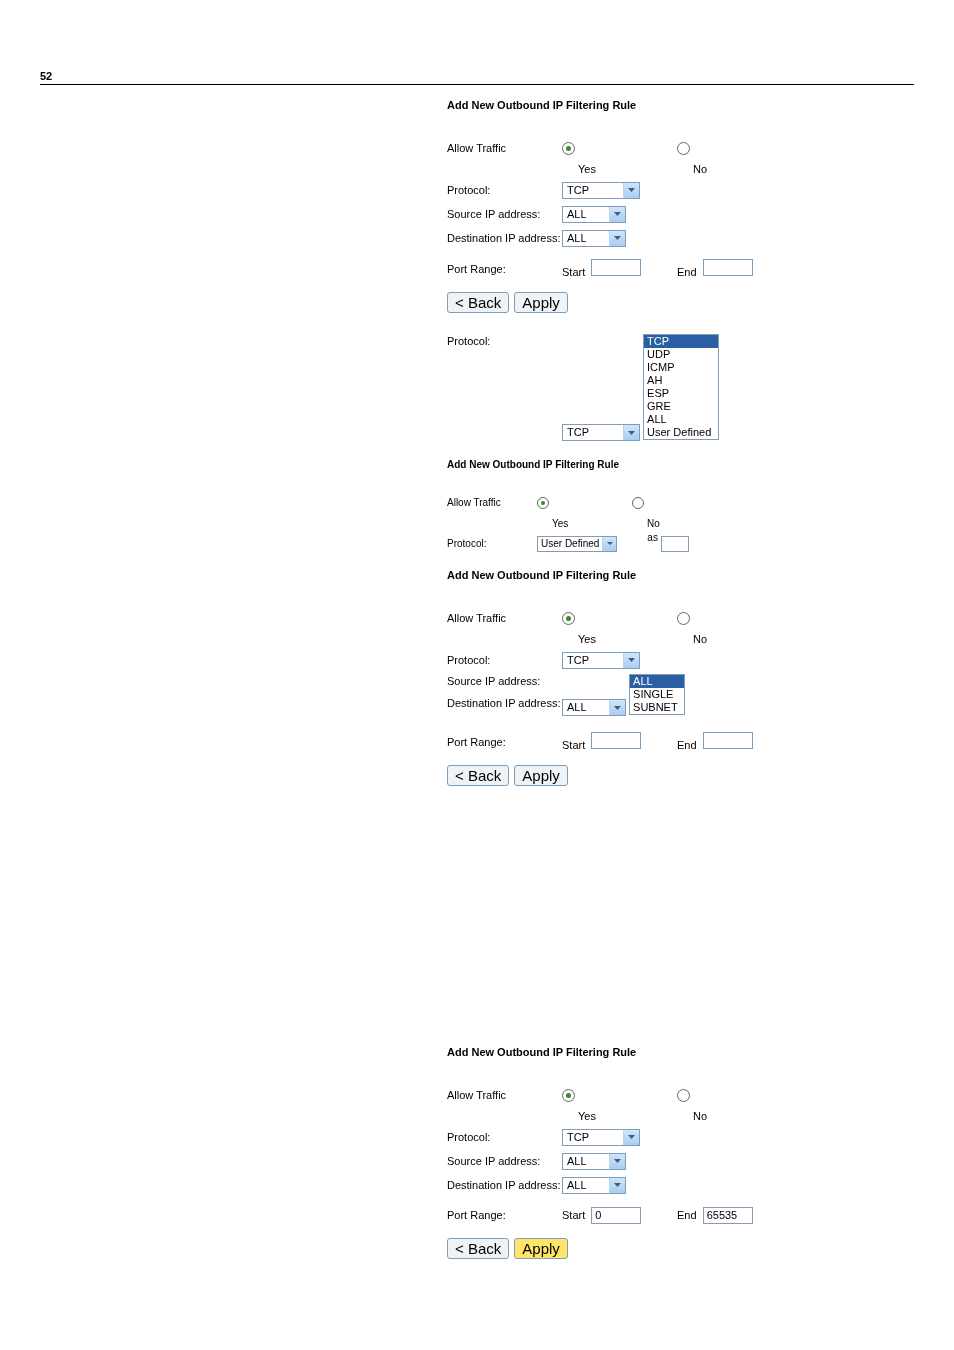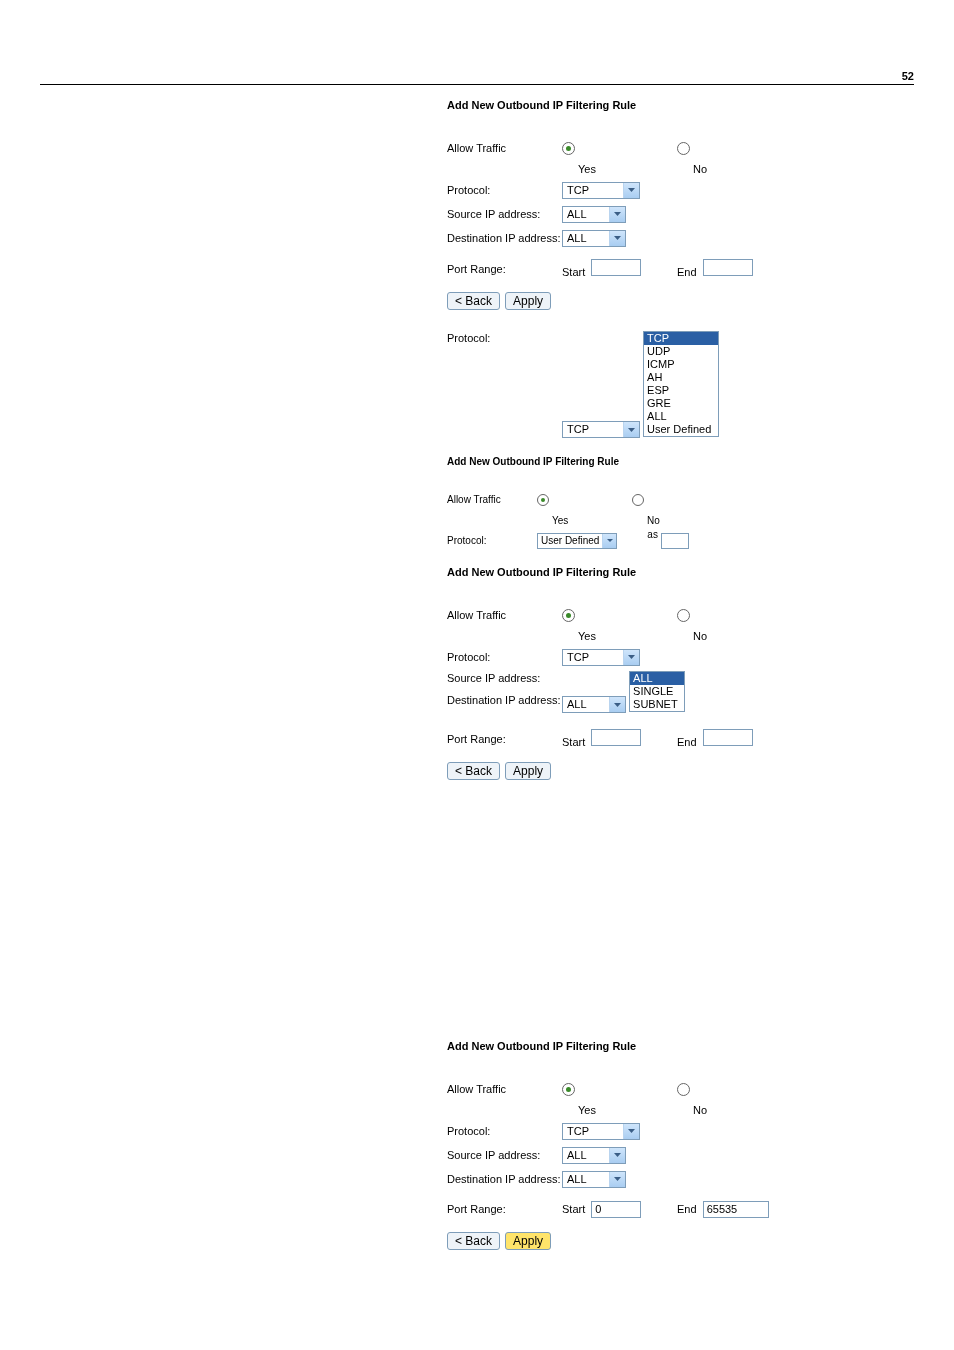--- a/index.html
+++ b/index.html
@@ -16,21 +16,20 @@
     box-sizing: border-box;
   }
   .top-rule {
     border-top: 1.5px solid #000;
     margin: 0 0 14px 0;
   }
   .pageno {
     font-weight: bold;
     font-size: 11px;
     margin-bottom: 2px;
-    text-align: right;
   }
   .section {
     margin-left: 407px;
     margin-top: 6px;
   }
   .section-title {
     font-weight: bold;
     font-size: 11px;
     margin-bottom: 10px;
   }
@@ -107,21 +106,21 @@
     background: #fff;
     height: 17px;
     box-sizing: border-box;
     padding: 1px 3px;
     font-size: 11px;
     display: inline-block;
   }
   .btn {
     border: 1px solid #7e9db9;
     background: #eef3f8;
-    font-size: 12px;
+    font-size: 15px;
     padding: 1px 7px;
     border-radius: 3px;
     display: inline-block;
     margin-right: 2px;
   }
   .btn-yellow { background: #ffe46a; }
   .listbox {
     border: 1px solid #7e9db9;
     background: #fff;
     font-size: 11px;
@@ -401,21 +400,21 @@
     <div class="gap6"></div>
 
     <div class="row">
       <div class="label">Port Range:</div>
       <div style="width:115px">
         <span>Start</span>
         <span class="input" style="width:50px;margin-left:3px">0</span>
       </div>
       <div>
         <span>End</span>
-        <span class="input" style="width:66px;margin-left:3px">65535</span>
+        <span class="input" style="width:50px;margin-left:3px">65535</span>
       </div>
     </div>
 
     <div class="btnrow">
       <span class="btn">&lt; Back</span>
       <span class="btn btn-yellow">Apply</span>
     </div>
   </div>
 
 </div>

